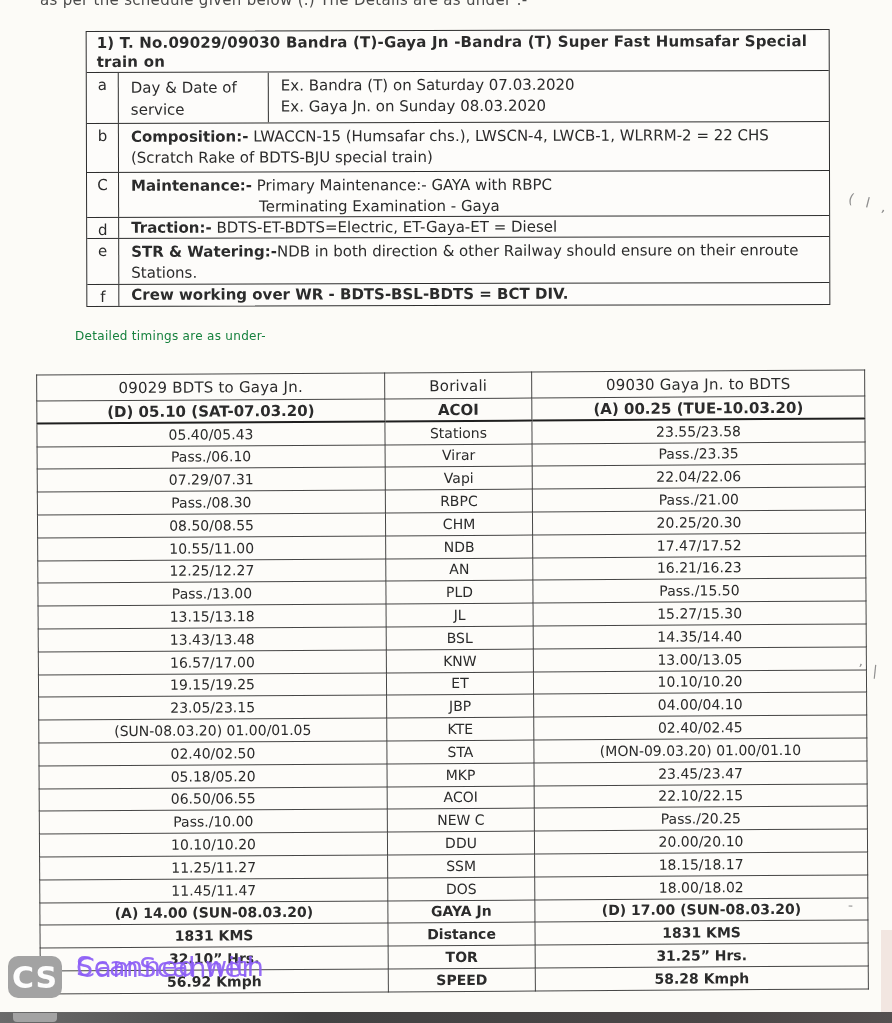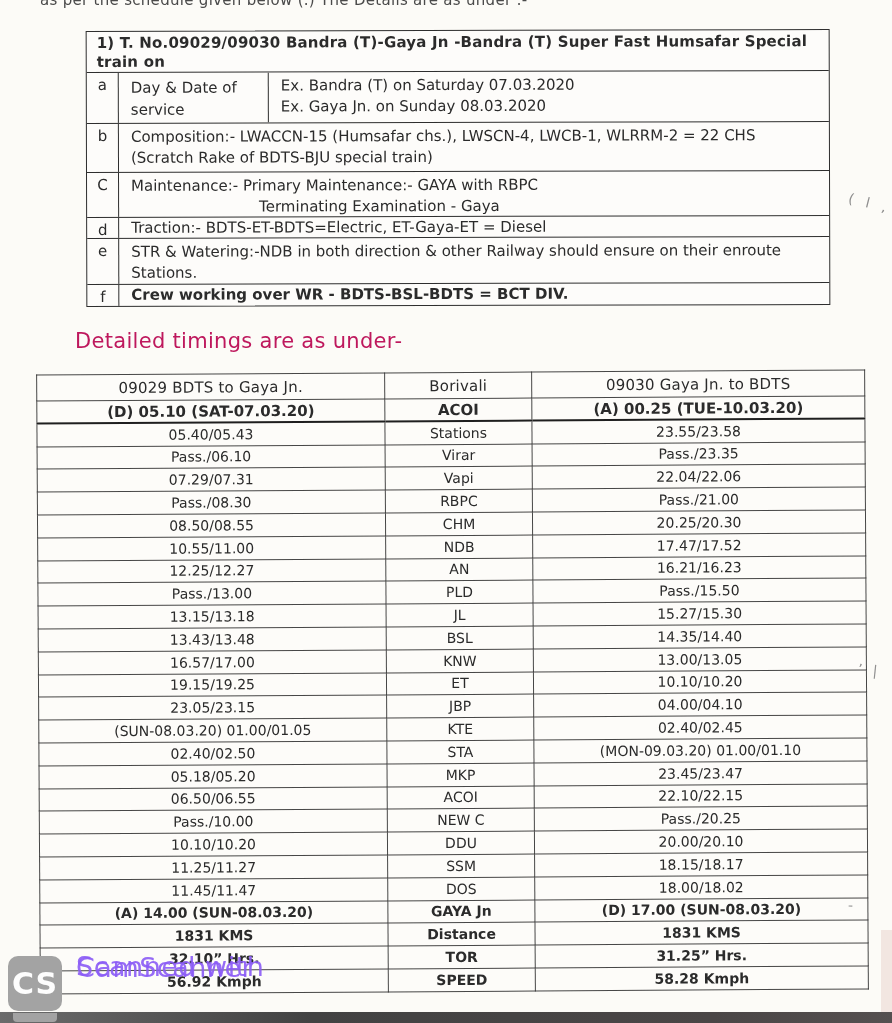--- a/index.html
+++ b/index.html
@@ -31,36 +31,36 @@
   .d-key {
     flex:none; width:32px; border-right:1.7px solid #2e2e2e;
     text-align:center; padding-top:3px; font-size:15px;
   }
   .d-label {
     flex:none; width:150px; border-right:1.7px solid #2e2e2e;
     padding:4px 6px 15px 12px; line-height:22px;
   }
   .d-content { flex:1; padding:3px 8px 0 12px; line-height:21px; }
   .d-title { padding:2px 8px 0 10px; line-height:19px; font-weight:bold; letter-spacing:0.2px; }
-  .lead { font-weight:normal; }
+  .lead { font-weight:bold; }
   .indent2 { padding-left:128px; }
   .rh-title { height:40px; }
   .rh-a { height:51px; }
   .rh-b { height:49px; }
   .rh-c { height:45px; }
   .rh-d { height:21px; }
   .rh-e { height:46px; }
   .rh-f { height:22px; }
   .rh-d .d-content, .rh-f .d-content { padding-top:1px; line-height:18px; }
   .rh-f .d-content { font-weight:bold; }
 
   
   .timings-heading {
     position:absolute; left:75px; top:329px;
-    font-size:21px; color:#be185d; letter-spacing:0.3px;
+    font-size:12px; color:#15803d; letter-spacing:0.3px;
   }
 
   
   .timing-table {
     position:absolute; left:38px; top:372px; width:828px;
     border-collapse:collapse; table-layout:fixed;
     transform:rotate(-0.35deg);
     background:rgba(255,255,255,0.3);
   }
   .timing-table col.c1 { width:348px; }
@@ -81,21 +81,21 @@
   .pen-mark.m1 { left:848px; top:195px; transform:rotate(14deg); letter-spacing:4px; }
   .pen-mark.m2 { left:858px; top:662px; transform:rotate(6deg); letter-spacing:3px; }
   .pen-mark.m3 { left:848px; top:897px; transform:rotate(3deg); color:#9a9a9a; }
   .edge-tint {
     position:absolute; right:0; top:930px; width:11px; height:84px;
     background:rgba(224,193,184,0.35);
   }
 
   
   .cs-logo {
-    position:absolute; left:8px; top:956px; width:54px; height:55px;
+    position:absolute; left:8px; top:956px; width:54px; height:42px;
     background:#a3a3a3; border-radius:10px;
     display:flex; align-items:center; justify-content:center;
   }
   .cs-logo-text { color:#fdfdfd; font-weight:bold; font-size:30px; letter-spacing:1px; }
   .cs-logo-tab {
     position:absolute; left:13px; top:1013px; width:44px; height:9px;
     background:#a3a3a3; border-radius:0 0 4px 4px; z-index:3;
   }
   .cs-text {
     position:absolute; left:76px; color:#8b5cf6; font-size:27px;

